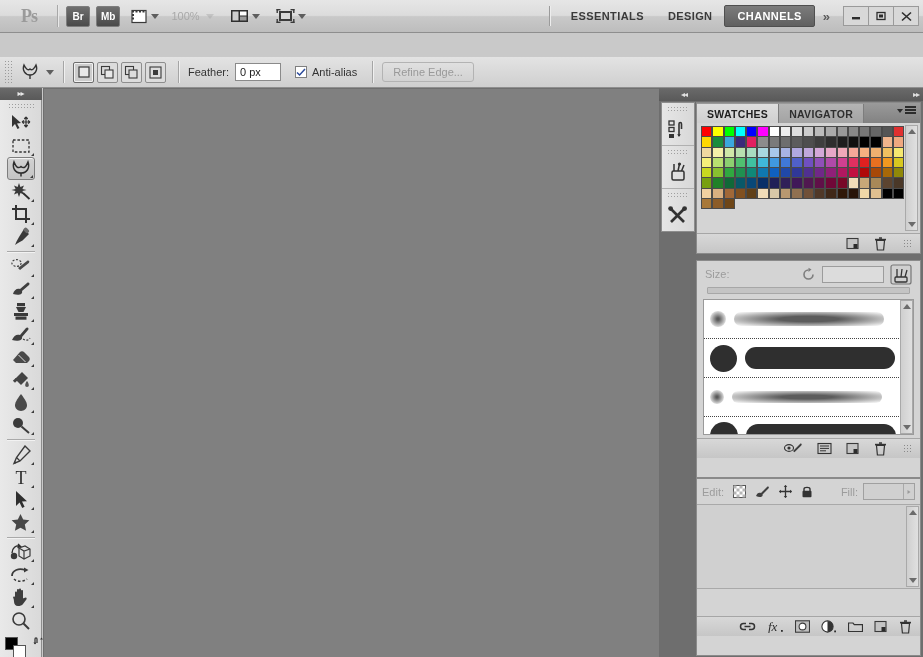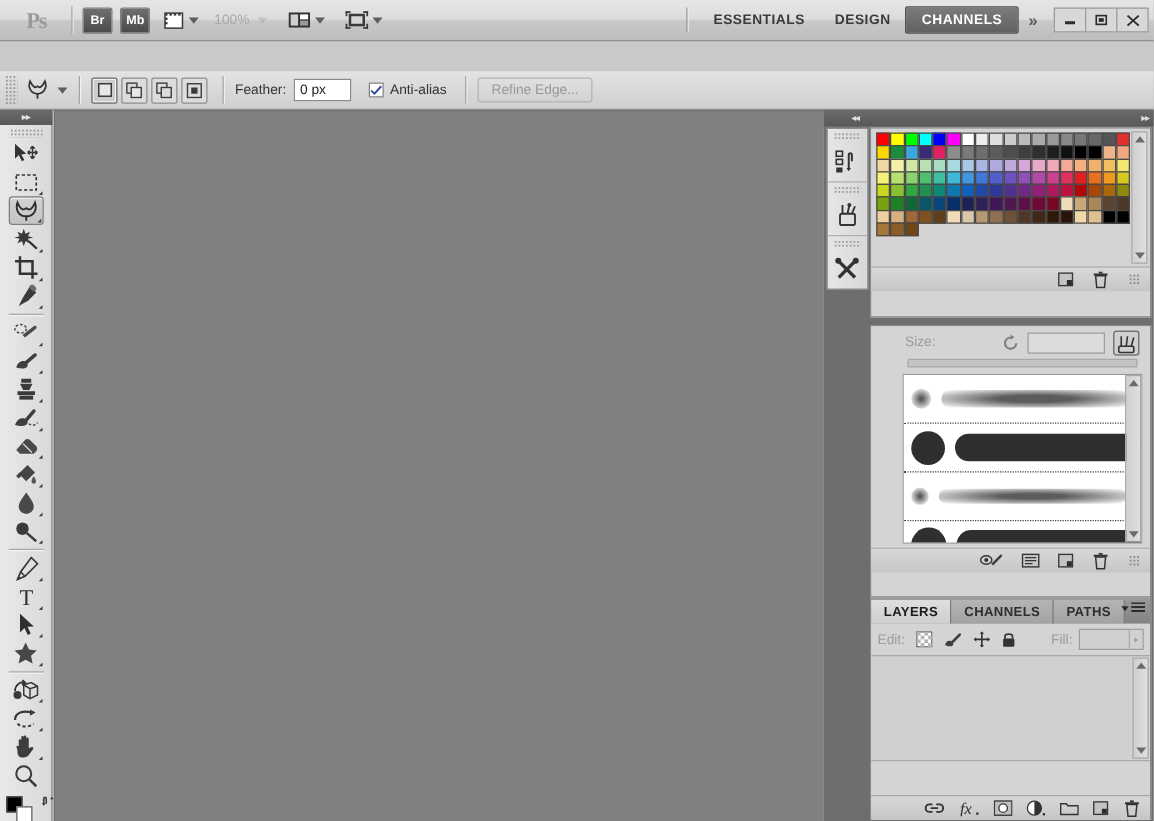--- a/index.html
+++ b/index.html
@@ -630,20 +630,28 @@
             <path d="M3 3 L17 17" stroke="#333" stroke-width="2.6"></path>
             <path d="M18 3 L4 17" stroke="#333" stroke-width="2.6"></path>
             <circle cx="3.6" cy="3.6" r="2.4" fill="#333"></circle>
             <circle cx="17.6" cy="3.6" r="2.4" fill="#333"></circle>
           </svg>
         </span>
       </div>
     </div>
 
     <div class="panel" style="left:37px; top:14px; width:225px; height:152px;">
+      <div class="panel-tabs">
+        <div class="ptab active">SWATCHES</div>
+        <div class="ptab">NAVIGATOR</div>
+        <div class="pmenu">
+          <span class="c"></span>
+          <span class="lines"></span>
+        </div>
+      </div>
       <div class="panel-body sw-wrap" style="height:110px;">
         <div class="sw-grid" id="swatch-grid">
             <div class="sw-cell" style="background: rgb(255, 0, 0);"></div>
             <div class="sw-cell" style="background: rgb(255, 255, 0);"></div>
             <div class="sw-cell" style="background: rgb(0, 255, 0);"></div>
             <div class="sw-cell" style="background: rgb(0, 255, 255);"></div>
             <div class="sw-cell" style="background: rgb(0, 0, 255);"></div>
             <div class="sw-cell" style="background: rgb(255, 0, 255);"></div>
             <div class="sw-cell" style="background: rgb(255, 255, 255);"></div>
             <div class="sw-cell" style="background: rgb(238, 238, 238);"></div>
@@ -786,21 +794,21 @@
             <path d="M2.5 3.5 L10.5 3.5 L9.6 13 L3.4 13 Z" fill="none" stroke="#333" stroke-width="1.2"></path>
             <rect x="1" y="1.8" width="11" height="1.6" fill="#333"></rect>
             <rect x="5" y="0.3" width="3" height="1.5" fill="#333"></rect>
           </svg>
         </span>
         <span class="resizer"></span>
       </div>
     </div>
 
     <div class="panel" style="left:37px; top:172px; width:225px; height:218px;">
-      <div class="panel-body" style="height:177px;padding-left:19px;">
+      <div class="panel-body" style="height:177px;">
         <div class="bp-row">
           <span class="bp-lbl">Size:</span>
           <span style="margin-left:auto">
             <svg width="15" height="15" viewBox="0 0 15 15">
               <path d="M12 7.5 A4.5 4.5 0 1 1 7.5 3" fill="none" stroke="#7d7d7d" stroke-width="1.6"></path>
               <path d="M7.5 0.8 L7.5 5 L10.5 2.6 Z" fill="#7d7d7d"></path>
             </svg>
           </span>
           <input class="bp-field" type="text" value="" style="">
           <span>
@@ -861,29 +869,20 @@
             <path d="M2.5 3.5 L10.5 3.5 L9.6 13 L3.4 13 Z" fill="none" stroke="#333" stroke-width="1.2"></path>
             <rect x="1" y="1.8" width="11" height="1.6" fill="#333"></rect>
             <rect x="5" y="0.3" width="3" height="1.5" fill="#333"></rect>
           </svg>
         </span>
         <span class="resizer"></span>
       </div>
     </div>
 
     <div class="panel" style="left:37px; top:390px; width:225px; height:178px;">
-      <div class="panel-tabs">
-        <div class="ptab active">LAYERS</div>
-        <div class="ptab">CHANNELS</div>
-        <div class="ptab">PATHS</div>
-        <div class="pmenu">
-          <span class="c"></span>
-          <span class="lines"></span>
-        </div>
-      </div>
       <div class="panel-body" style="height:137px;">
         <div class="ly-row">
           <span class="opa-lbl">Edit:</span>
           <span class="lock-icons">
             <span>
               <svg width="13" height="13" viewBox="0 0 13 13">
                 <rect x="0.5" y="0.5" width="12" height="12" fill="#fff" stroke="#555" stroke-width="1"></rect>
                 <g fill="#b6b6b6">
                     <rect x="0.5" y="0.5" width="3" height="3"></rect>
                     <rect x="6.5" y="0.5" width="3" height="3"></rect>

